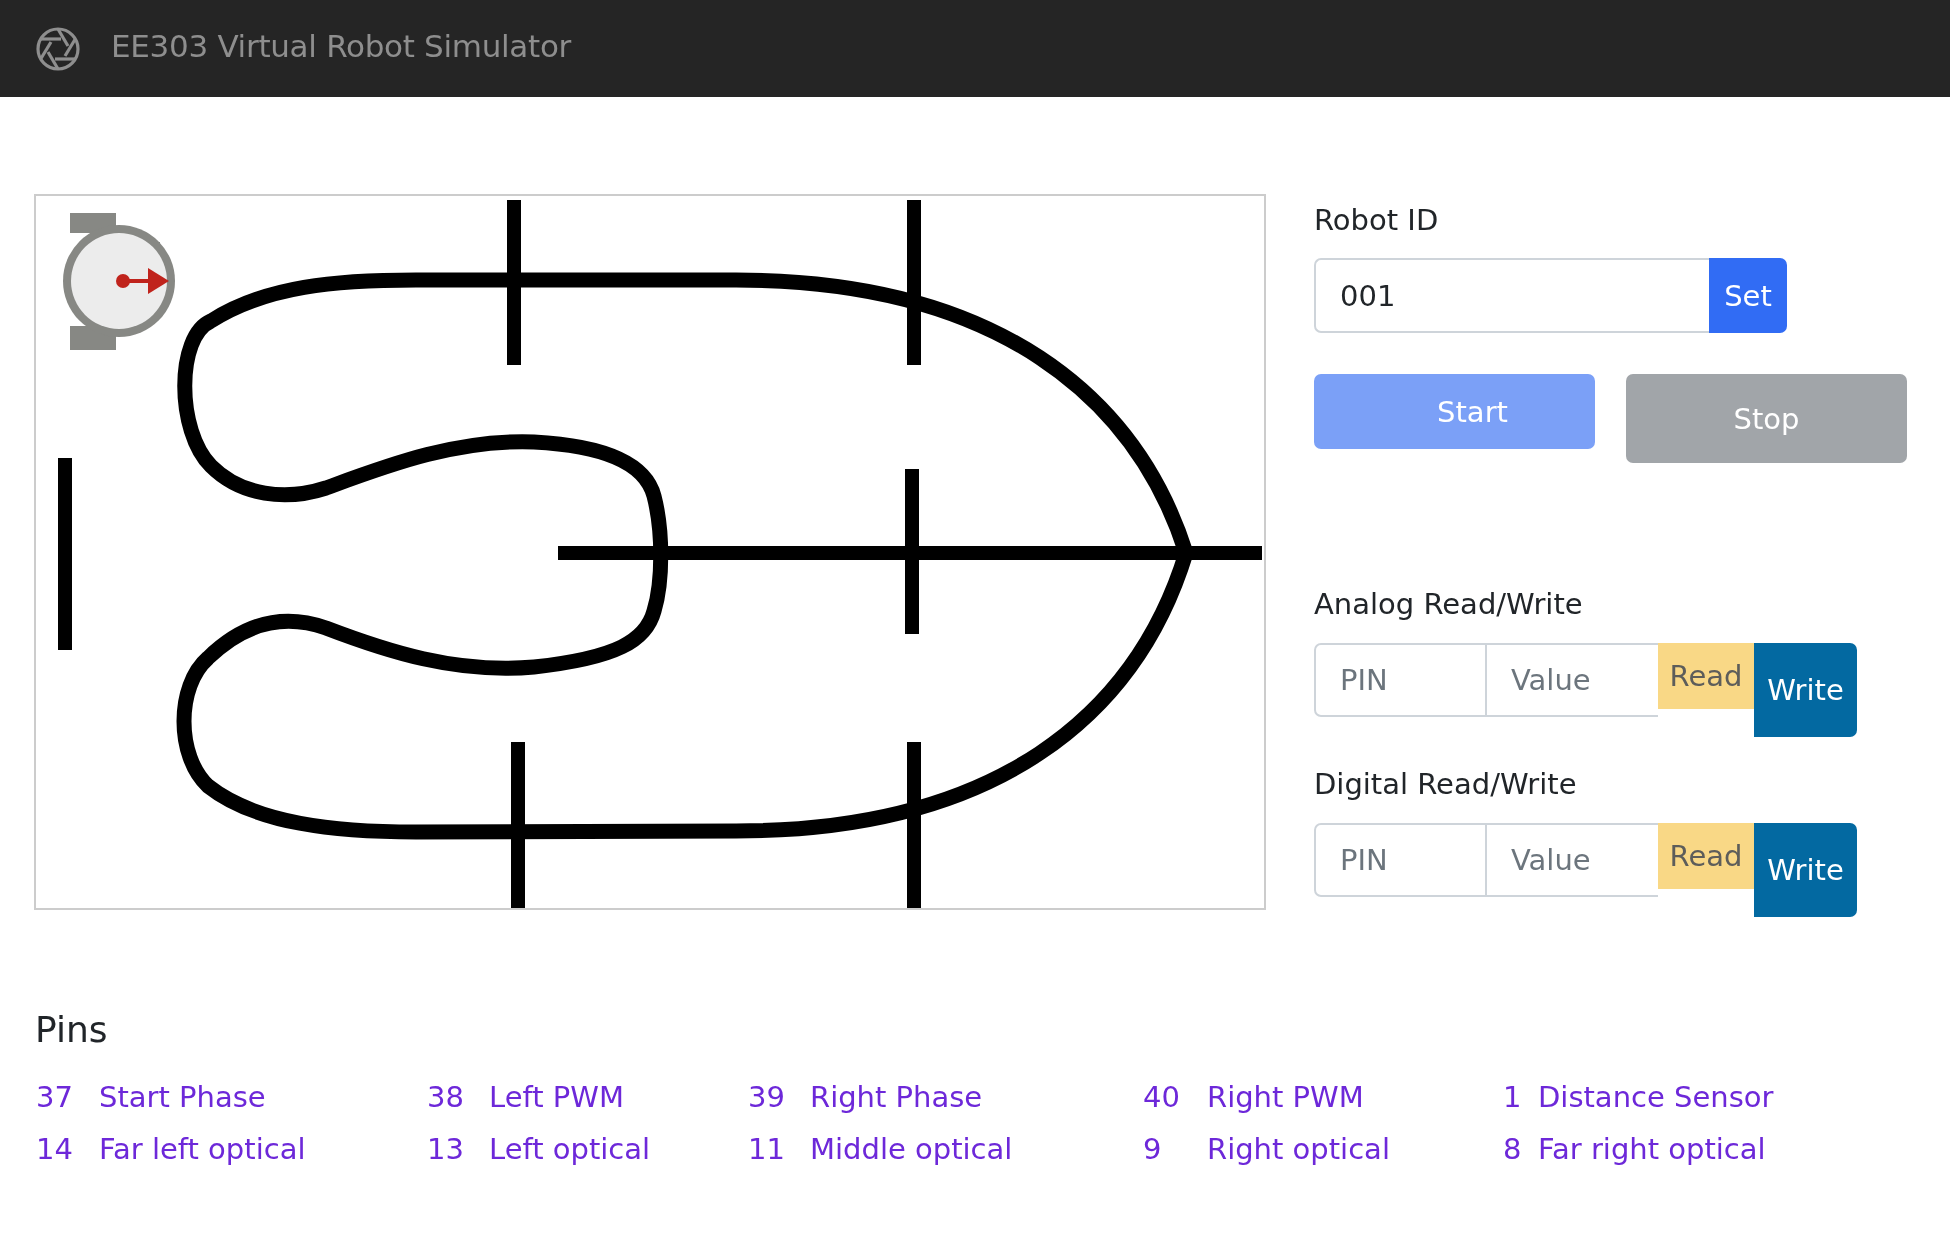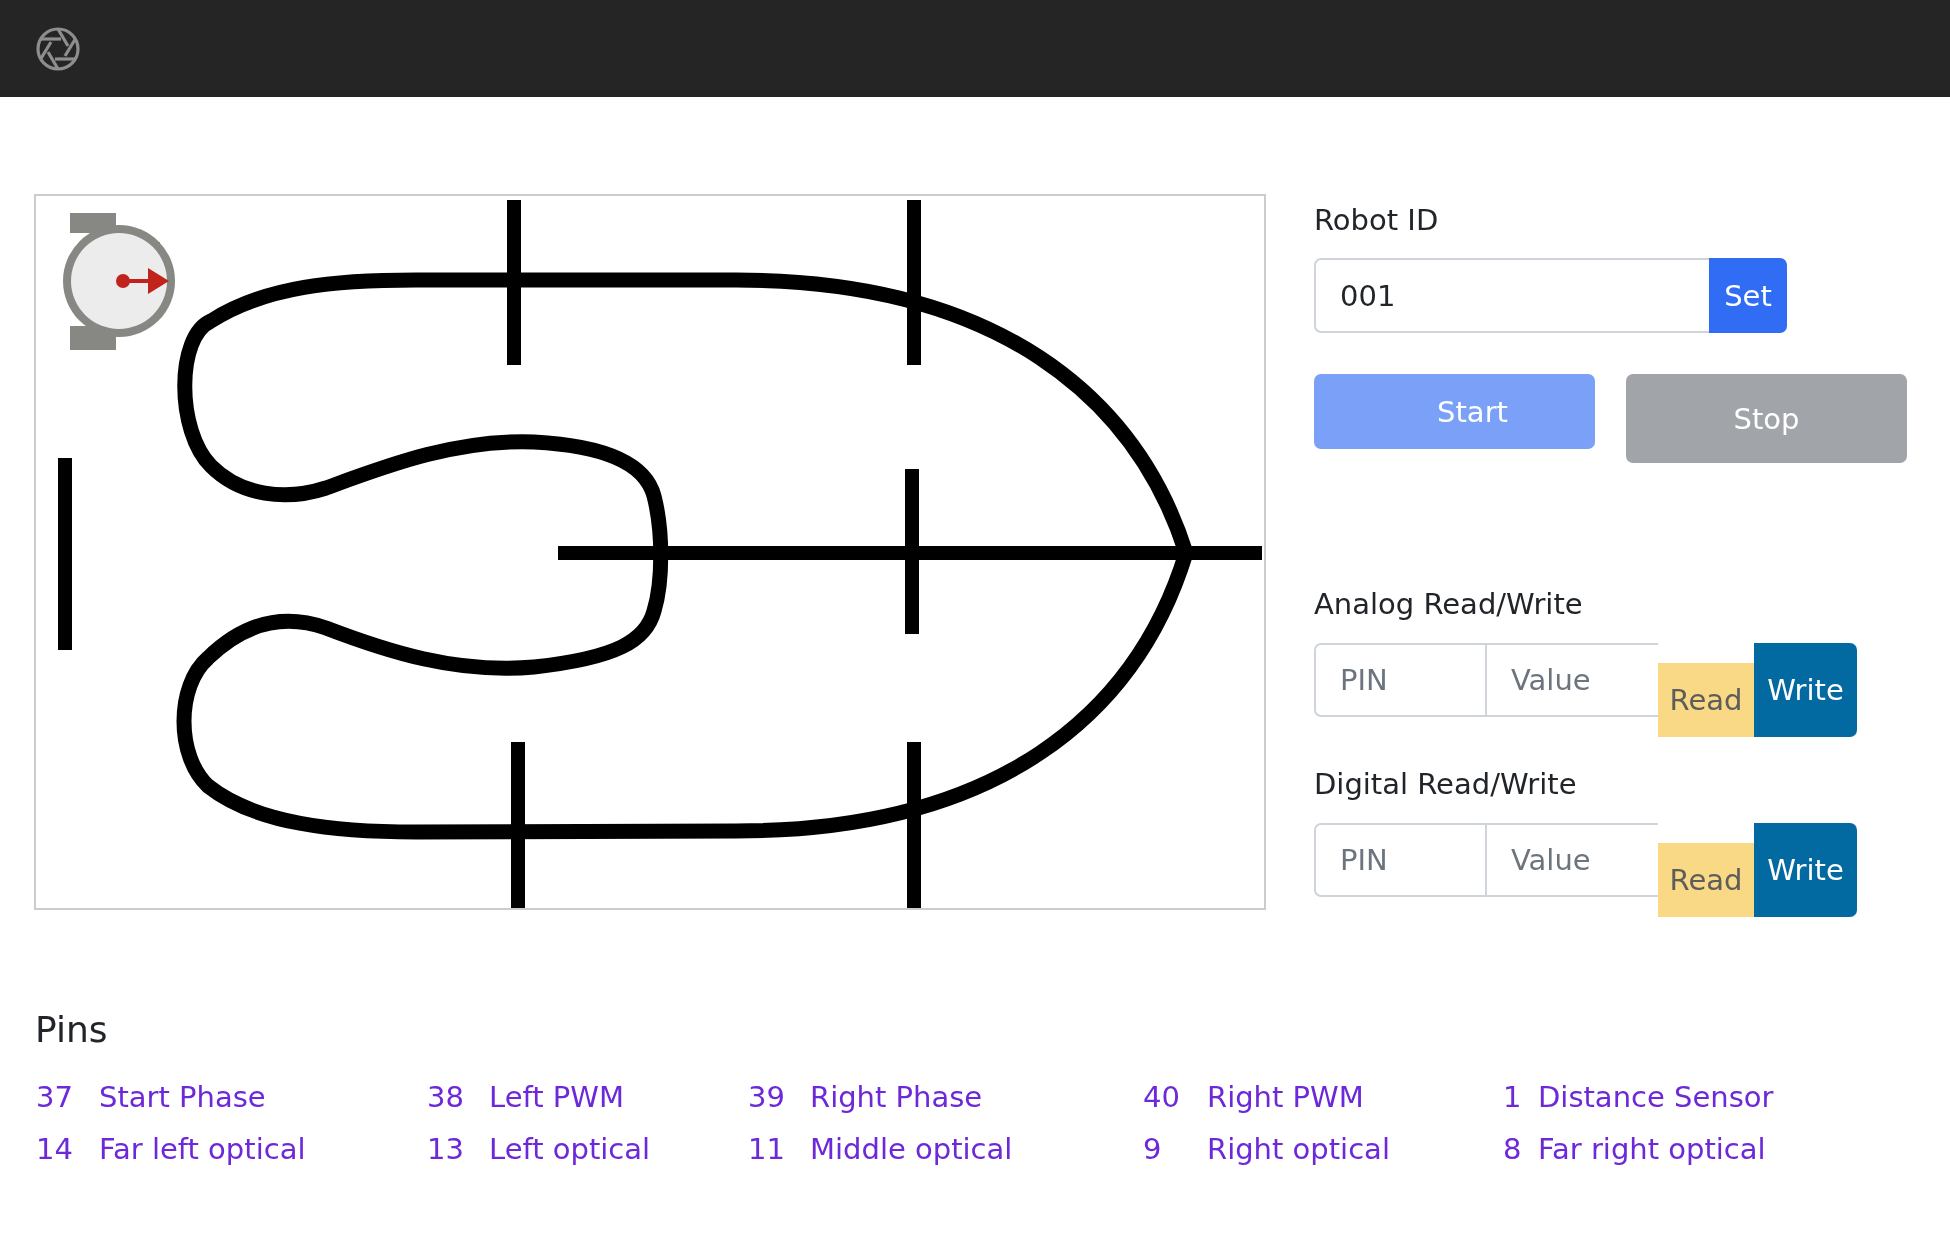--- a/index.html
+++ b/index.html
@@ -45,21 +45,21 @@
   .btn-start { width: 281px; padding-left: 42px; }
   .rw-group { position: absolute; left: 1314px; width: 473px; height: 74px; }
   .rw-input {
     position: absolute; top: 0; height: 74px; box-sizing: border-box;
     border: 2px solid #ced4da; background: #fff; outline: none;
     font-family: "DejaVu Sans", sans-serif; font-size: 29px; padding: 0 24px; color: #212529;
   }
   .rw-input::placeholder { color: #6c757d; }
   .rw-pin { left: 0; width: 173px; border-radius: 7px 0 0 7px; }
   .rw-val { left: 171px; width: 173px; border-left: 2px solid #ced4da; border-right: none; border-radius: 0; }
-  .btn-read { top: 0; left: 344px; width: 96px; height: 74px; background: #f9d886; color: #5d5d5a; border-radius: 0; margin-top: 20px; }
+  .btn-read { top: 0; left: 344px; width: 96px; height: 66px; background: #f9d886; color: #5d5d5a; border-radius: 0; }
   .btn-write { top: 0; left: 440px; width: 133px; height: 94px; background: #0369a1; color: #fff; border-radius: 0 7px 7px 0; }
   .btn-write { width: 133px; }
   .pins-title {
     position: absolute; left: 35px; top: 1008px; font-size: 36px; font-weight: 500; line-height: 44px; color: #212529;
   }
   .pin-num, .pin-label {
     position: absolute; font-size: 29px; line-height: 36px; color: #6d28d9; white-space: nowrap;
   }
 </style>
 </head>
@@ -70,20 +70,21 @@
     <g fill="none" stroke="#8e8e8e" stroke-width="3.2">
       <circle cx="23" cy="23" r="20"></circle>
       <line x1="23" y1="3" x2="33" y2="20"></line>
       <line x1="40.3" y1="13" x2="30" y2="30"></line>
       <line x1="40.3" y1="33" x2="20" y2="33"></line>
       <line x1="23" y1="43" x2="13" y2="26"></line>
       <line x1="5.7" y1="33" x2="16" y2="16"></line>
       <line x1="5.7" y1="13" x2="26" y2="13"></line>
     </g>
   </svg>
+  <div class="brand-title">EE303 Virtual Robot Simulator</div>
 </div>
 
 <div class="canvas-wrap">
   <svg width="1228" height="712" viewBox="0 0 1228 712">
 
     <path fill="none" stroke="#000" stroke-width="15" stroke-linejoin="round" d="M 700 84
          C 960 84, 1100 200, 1150 357
          C 1100 520, 960 635, 700 635
          L 380 636
          C 300 636, 220 628, 172 590

